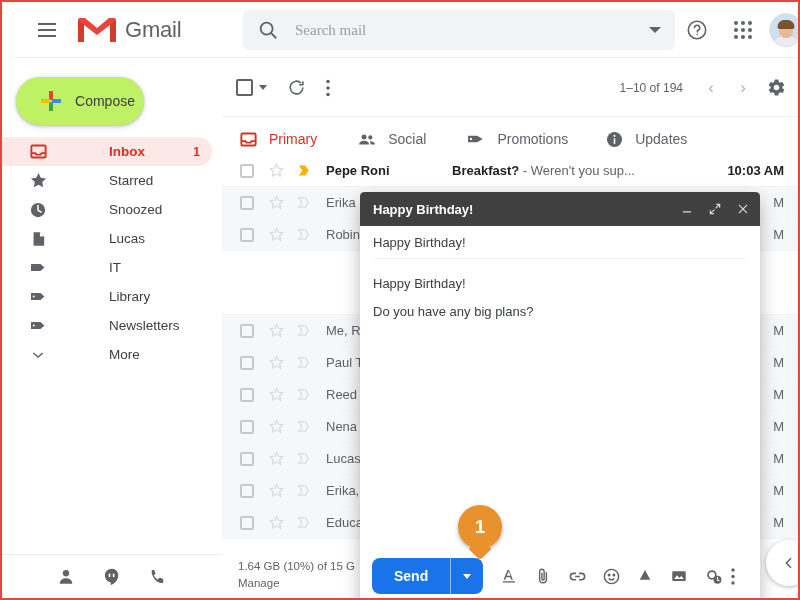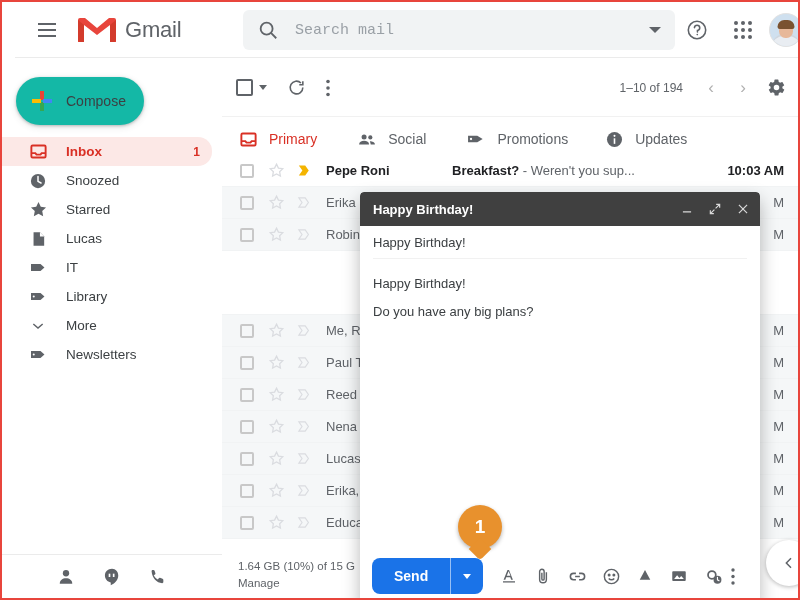--- a/index.html
+++ b/index.html
@@ -40,21 +40,21 @@
   }
   .searchwrap {
     position: absolute; left: 228px; top: 8px; width: 432px; height: 40px;
     background: #f1f3f4; border-radius: 6px;
     display: flex; align-items: center; padding: 0 14px;
   }
   .search-icon { width: 22px; height: 22px; flex: 0 0 22px; color:#5f6368; }
   .search-input {
     flex: 1; border: 0; outline: none; background: transparent;
     font-size: 15px; color: #701a75; margin-left: 16px;
-    font-family: Liberation Mono, monospace;
+    font-family: Liberation Serif, serif;
   }
   .search-input::placeholder { color: #9aa0a6; }
   .search-caret {
     width: 0; height: 0; border-left: 6px solid transparent;
     border-right: 6px solid transparent; border-top: 6px solid #5f6368;
     cursor: pointer;
   }
   .top-right {
     position: absolute; right: 8px; top: 0; height: 56px;
     display: flex; align-items: center; gap: 6px;
@@ -91,32 +91,32 @@
   }
 
   
   .sidebar {
     position: absolute; left: 0; top: 57px; width: 220px; bottom: 0;
     background: #fff; border-right: 0;
   }
   .compose-btn {
     display: flex; align-items: center; gap: 12px;
     margin: 18px 0 12px 14px; width: 128px; height: 48px;
-    border-radius: 24px; background: #14b8a6;
+    border-radius: 24px; background: #bef264;
     box-shadow: 0 1px 3px rgba(60,64,67,.32), 0 2px 6px 1px rgba(60,64,67,.1);
-    cursor: pointer; padding-left: 14px;
+    cursor: pointer; padding-left: 14px; justify-content: center;
   }
   .plus-icon { width: 24px; height: 24px; position: relative; }
   .compose-label { font-size: 14px; color: #3c4043; }
 
   .navlist { margin-top: 6px; }
   .navitem {
     display: flex; align-items: center; height: 29px;
     padding-left: 26px; cursor: pointer; font-size: 13.5px; color: #3c4043;
-    border-radius: 0 14px 14px 0; margin-right: 10px; position: relative;
+    border-radius: 0 14px 14px 0; margin-right: 10px; position: relative; gap: 43px;
   }
   .navitem .nav-icon {
     width: 20px; height: 20px; margin-right: 18px; flex: 0 0 20px;
     display:flex; align-items:center; justify-content:center; color:#5f6368;
   }
   .navitem.active { background: #fce8e6; color: #d93025; font-weight: bold; }
   .navitem.active .nav-icon { color: #d93025; }
   .navcount { margin-left: auto; font-size: 12px; font-weight: bold; padding-right: 12px; }
 
   .sidebar-footer {
@@ -345,34 +345,34 @@
           <svg width="19" height="19" viewBox="0 0 24 24" fill="none" stroke="currentColor" stroke-width="2.4">
             <rect x="3" y="4.5" width="18" height="15" rx="1.6"></rect>
               <path d="M3 14h5l1.5 2h5l1.5-2h5"></path>
           </svg>
         </span>
         <span>Inbox</span>
         <span class="navcount">1</span>
       </div>
       <div class="navitem">
         <span class="nav-icon">
+          <svg width="19" height="19" viewBox="0 0 24 24" fill="currentColor">
+              <path d="M12 2.5l2.9 6 6.6.9-4.8 4.6 1.2 6.5L12 17.4 6.1 20.5l1.2-6.5L2.5 9.4l6.6-.9z"></path>
+            </svg>
+        </span>
+        <span>Starred</span>
+      </div>
+      <div class="navitem">
+        <span class="nav-icon">
           <svg width="18" height="18" viewBox="0 0 24 24" fill="currentColor">
               <circle cx="12" cy="12" r="9.5"></circle>
               <path d="M12 6v6.5l4 2.2" stroke="#fff" stroke-width="2" fill="none" stroke-linecap="round"></path>
             </svg>
         </span>
         <span>Snoozed</span>
-      </div>
-      <div class="navitem">
-        <span class="nav-icon">
-          <svg width="19" height="19" viewBox="0 0 24 24" fill="currentColor">
-              <path d="M12 2.5l2.9 6 6.6.9-4.8 4.6 1.2 6.5L12 17.4 6.1 20.5l1.2-6.5L2.5 9.4l6.6-.9z"></path>
-            </svg>
-        </span>
-        <span>Starred</span>
       </div>
       <div class="navitem">
         <span class="nav-icon">
           <svg width="17" height="18" viewBox="0 0 24 24" fill="currentColor">
               <path d="M5 2.5h9l6 6v13H5z"></path>
               <path d="M14 2.5v6h6" fill="#fff"></path>
             </svg>
         </span>
         <span>Lucas</span>
       </div>
@@ -388,34 +388,34 @@
         <span class="nav-icon">
           <svg width="19" height="19" viewBox="0 0 24 24" fill="currentColor">
               <path d="M2.5 7.5h12l5 4.5-5 4.5h-12z"></path>
               <circle cx="6" cy="12" r="1.3" fill="#fff"></circle>
             </svg>
         </span>
         <span>Library</span>
       </div>
       <div class="navitem">
         <span class="nav-icon">
-          <svg width="16" height="16" viewBox="0 0 24 24" fill="none" stroke="currentColor" stroke-width="2.2">
-              <path d="M5 9l7 6 7-6"></path>
-            </svg>
-        </span>
-        <span>More</span>
-      </div>
-      <div class="navitem">
-        <span class="nav-icon">
           <svg width="19" height="19" viewBox="0 0 24 24" fill="currentColor">
               <path d="M2.5 7.5h12l5 4.5-5 4.5h-12z"></path>
               <circle cx="6" cy="12" r="1.3" fill="#fff"></circle>
             </svg>
         </span>
         <span>Newsletters</span>
+      </div>
+      <div class="navitem">
+        <span class="nav-icon">
+          <svg width="16" height="16" viewBox="0 0 24 24" fill="none" stroke="currentColor" stroke-width="2.2">
+              <path d="M5 9l7 6 7-6"></path>
+            </svg>
+        </span>
+        <span>More</span>
       </div>
     </div>
 
     <div class="sidebar-footer">
       <svg class="sfoot-icon" viewBox="0 0 24 24" fill="currentColor">
         <circle cx="12" cy="7.5" r="3.8"></circle>
           <path d="M4.5 20c0-4.2 3.4-6.5 7.5-6.5s7.5 2.3 7.5 6.5z"></path>
       </svg>
       <svg class="sfoot-icon" viewBox="0 0 24 24" fill="currentColor">
         <path d="M12 2C7 2 3.5 5.5 3.5 10.2c0 4.2 3 7.7 7 8.3v3.3c4.5-2 9-5.8 9-11.6C19.5 5.5 16.5 2 12 2z"></path>

